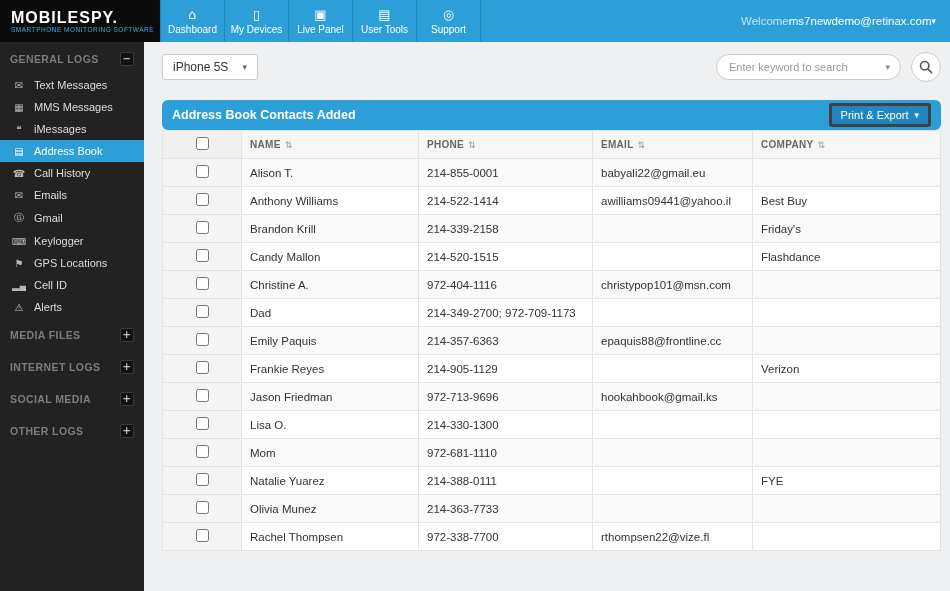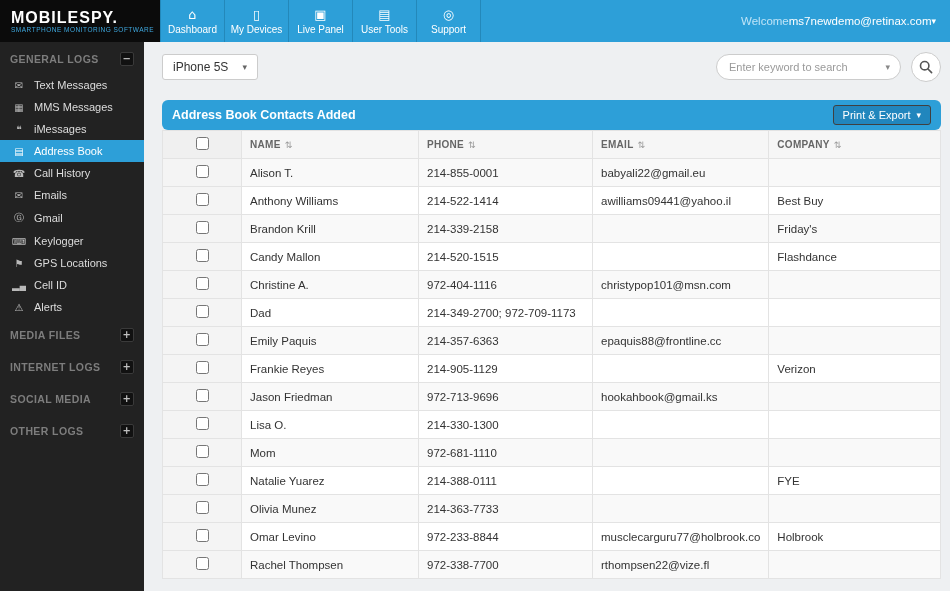--- a/index.html
+++ b/index.html
@@ -44,21 +44,21 @@
   .search-wrap { position:relative; }
   .search-input { width:185px; height:26px; border:1px solid #ccc; border-radius:14px; padding:0 26px 0 12px; font-size:11px; color:#555; background:#fff; outline:none; font-family:"Liberation Sans", sans-serif; }
   .search-input::placeholder { color:#9a9a9a; }
   .search-caret { position:absolute; right:11px; top:8px; font-size:9px; color:#888; }
   .search-btn { width:30px; height:30px; border-radius:50%; background:#fff; border:1px solid #ccc; display:flex; align-items:center; justify-content:center; cursor:pointer; }
 
   
   .panel { margin-top:18px; }
   .panel-header { background:#2d9fd8; height:30px; display:flex; align-items:center; justify-content:space-between; padding:0 10px;border-radius:6px; }
   .panel-title { color:#fff; font-size:12.5px; font-weight:bold; }
-  .export-btn { background:#2186bd; border:1px solid #404040; color:#fff; font-size:11px; padding:3px 9px; border-radius:3px; display:flex; align-items:center; gap:6px; cursor:pointer; }
+  .export-btn { background:#2186bd; border:3px solid #404040; color:#fff; font-size:11px; padding:3px 9px; border-radius:3px; display:flex; align-items:center; gap:6px; cursor:pointer; }
   .export-btn .caret { color:#fff; }
 
   
   table { width:100%; border-collapse:collapse; background:#fff; border:1px solid #dcdcdc; }
   th, td { border:1px solid #e3e3e3; text-align:left; vertical-align:middle; }
   thead th { background:#f6f6f6; color:#666; font-size:10px; font-weight:bold; letter-spacing:0.3px; padding:6px 8px; cursor:pointer; }
   thead th .sort { color:#999; margin-left:4px; font-size:9px; font-weight:normal; }
   td { font-size:11.5px; color:#333; padding:6px 8px; height:26px; }
   tbody tr:nth-child(odd) td { background:#f9f9f9; }
   tbody tr:nth-child(even) td { background:#ffffff; }
@@ -317,27 +317,20 @@
               </tr>
               <tr>
                 <td class="check-cell"><input type="checkbox" style=""></td>
                 <td>Olivia Munez</td>
                 <td>214-363-7733</td>
                 <td></td>
                 <td></td>
               </tr>
               <tr>
                 <td class="check-cell"><input type="checkbox" style=""></td>
-                <td>Omar Levino</td>
-                <td>972-233-8844</td>
-                <td>musclecarguru77@holbrook.co</td>
-                <td>Holbrook</td>
-              </tr>
-              <tr>
-                <td class="check-cell"><input type="checkbox" style=""></td>
                 <td>Rachel Thompsen</td>
                 <td>972-338-7700</td>
                 <td>rthompsen22@vize.fl</td>
                 <td></td>
               </tr>
             </tbody>
         </table>
       </div>
 
     </div>

